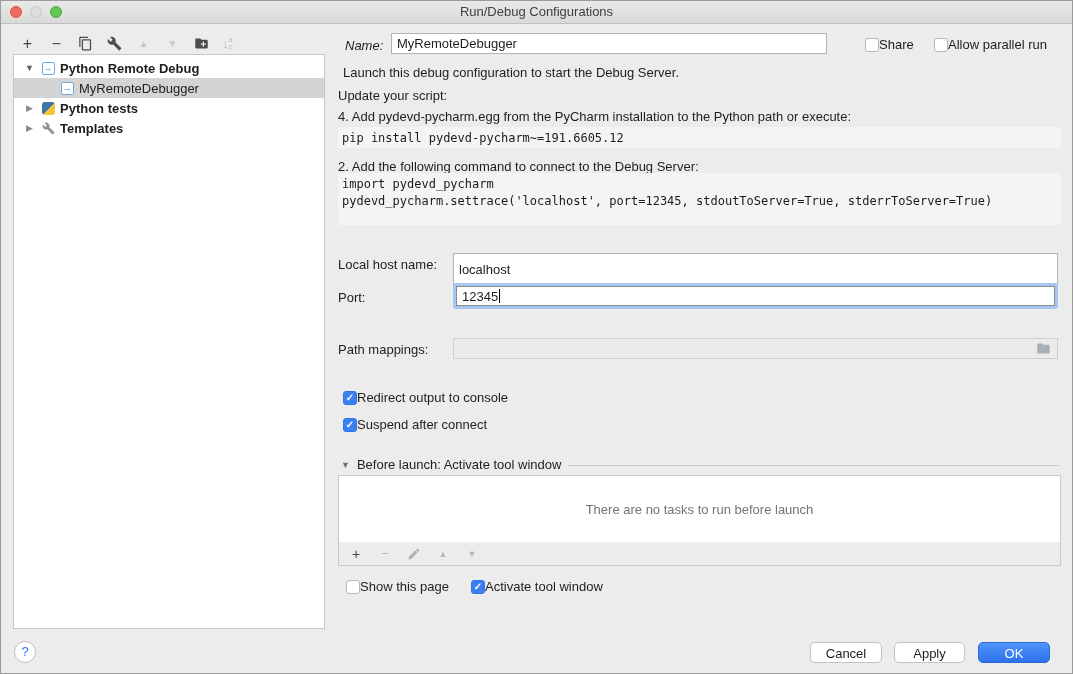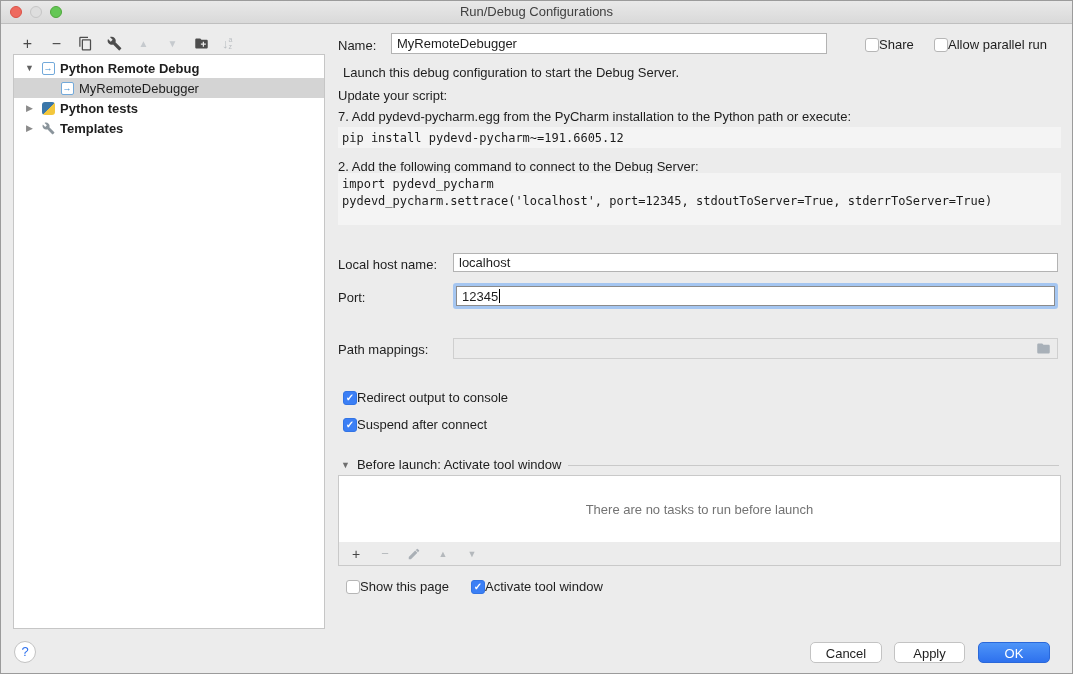--- a/index.html
+++ b/index.html
@@ -153,40 +153,40 @@
       <span class="tw">▶</span>
       <span class="ticon">
         <svg width="13" height="13" viewBox="0 0 24 24">
             <path fill="#8a949b" d="M22.7 19l-9.1-9.1c.9-2.3.4-5-1.5-6.9-2-2-5-2.4-7.4-1.3L9 6 6 9 1.6 4.7C.4 7.1.9 10.1 2.9 12.1c1.9 1.9 4.6 2.4 6.9 1.5l9.1 9.1c.4.4 1 .4 1.4 0l2.3-2.3c.5-.4.5-1.1.1-1.4z"></path>
           </svg>
       </span>
       <span class="tlabel b">Templates</span>
     </div>
   </div>
 
-  <div class="lbl" style="left:337px;top:37px;">Name:</div>
+  <div class="lbl" style="left:344px;top:37px;font-style:italic;">Name:</div>
   <input class="field" style="left: 390px; top: 32px; width: 436px; height: 21px;" value="MyRemoteDebugger">
   <div class="cb-row" style="left:864px;top:36px;">
     <span class="cb"></span>
     <span>Share</span>
   </div>
   <div class="cb-row" style="left:933px;top:36px;">
     <span class="cb"></span>
     <span>Allow parallel run</span>
   </div>
 
   <div class="lbl" style="left:342px;top:64px;">Launch this debug configuration to start the Debug Server.</div>
   <div class="lbl" style="left:337px;top:87px;">Update your script:</div>
-  <div class="lbl" style="left:337px;top:108px;">7. Add pydevd-pycharm.egg from the PyCharm installation to the Python path or execute:</div>
+  <div class="lbl" style="left:337px;top:108px;">4. Add pydevd-pycharm.egg from the PyCharm installation to the Python path or execute:</div>
   <div class="code" style="top:126px;height:21px;">pip install pydevd-pycharm~=191.6605.12</div>
   <div class="lbl" style="left:337px;top:158px;">2. Add the following command to connect to the Debug Server:</div>
   <div class="code" style="top:172px;height:52px;"><span>import pydevd_pycharm</span><br><span>pydevd_pycharm.settrace('localhost', port=12345, stdoutToServer=True, stderrToServer=True)</span></div>
 
   <div class="lbl" style="left:337px;top:256px;">Local host name:</div>
-  <input class="field" style="left: 452px; top: 252px; width: 605px; height: 19px;" value="localhost">
+  <input class="field" style="left: 452px; top: 252px; width: 605px; height: 32px;" value="localhost">
 
   <div class="lbl" style="left:337px;top:289px;">Port:</div>
   <div class="port-wrap">
     <div class="port-inner">
       <span>12345</span>
       <span class="caret"></span>
     </div>
   </div>
 
   <div class="lbl" style="left:337px;top:341px;">Path mappings:</div>

